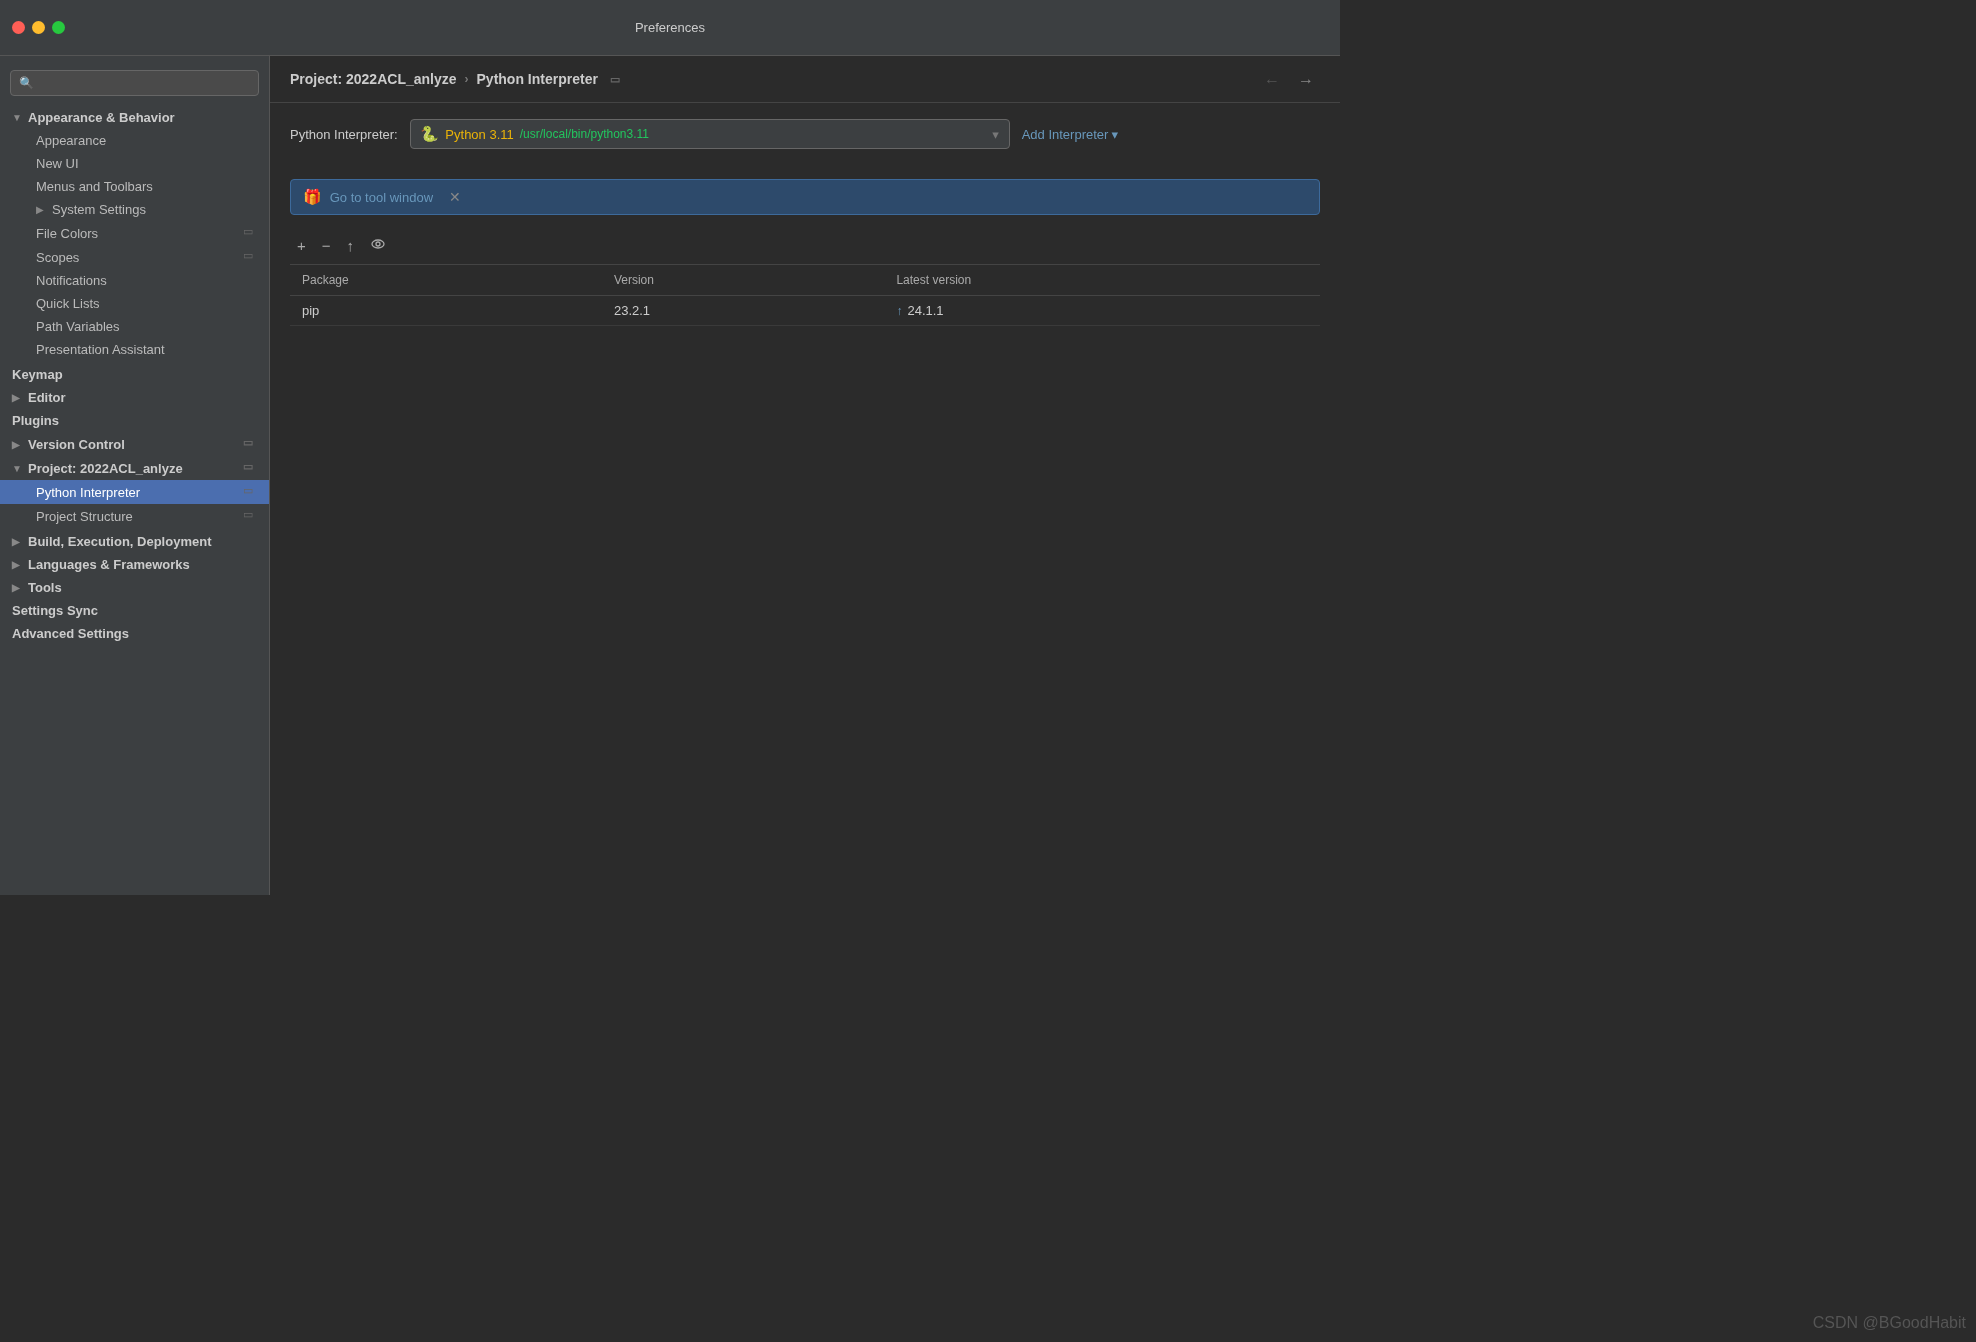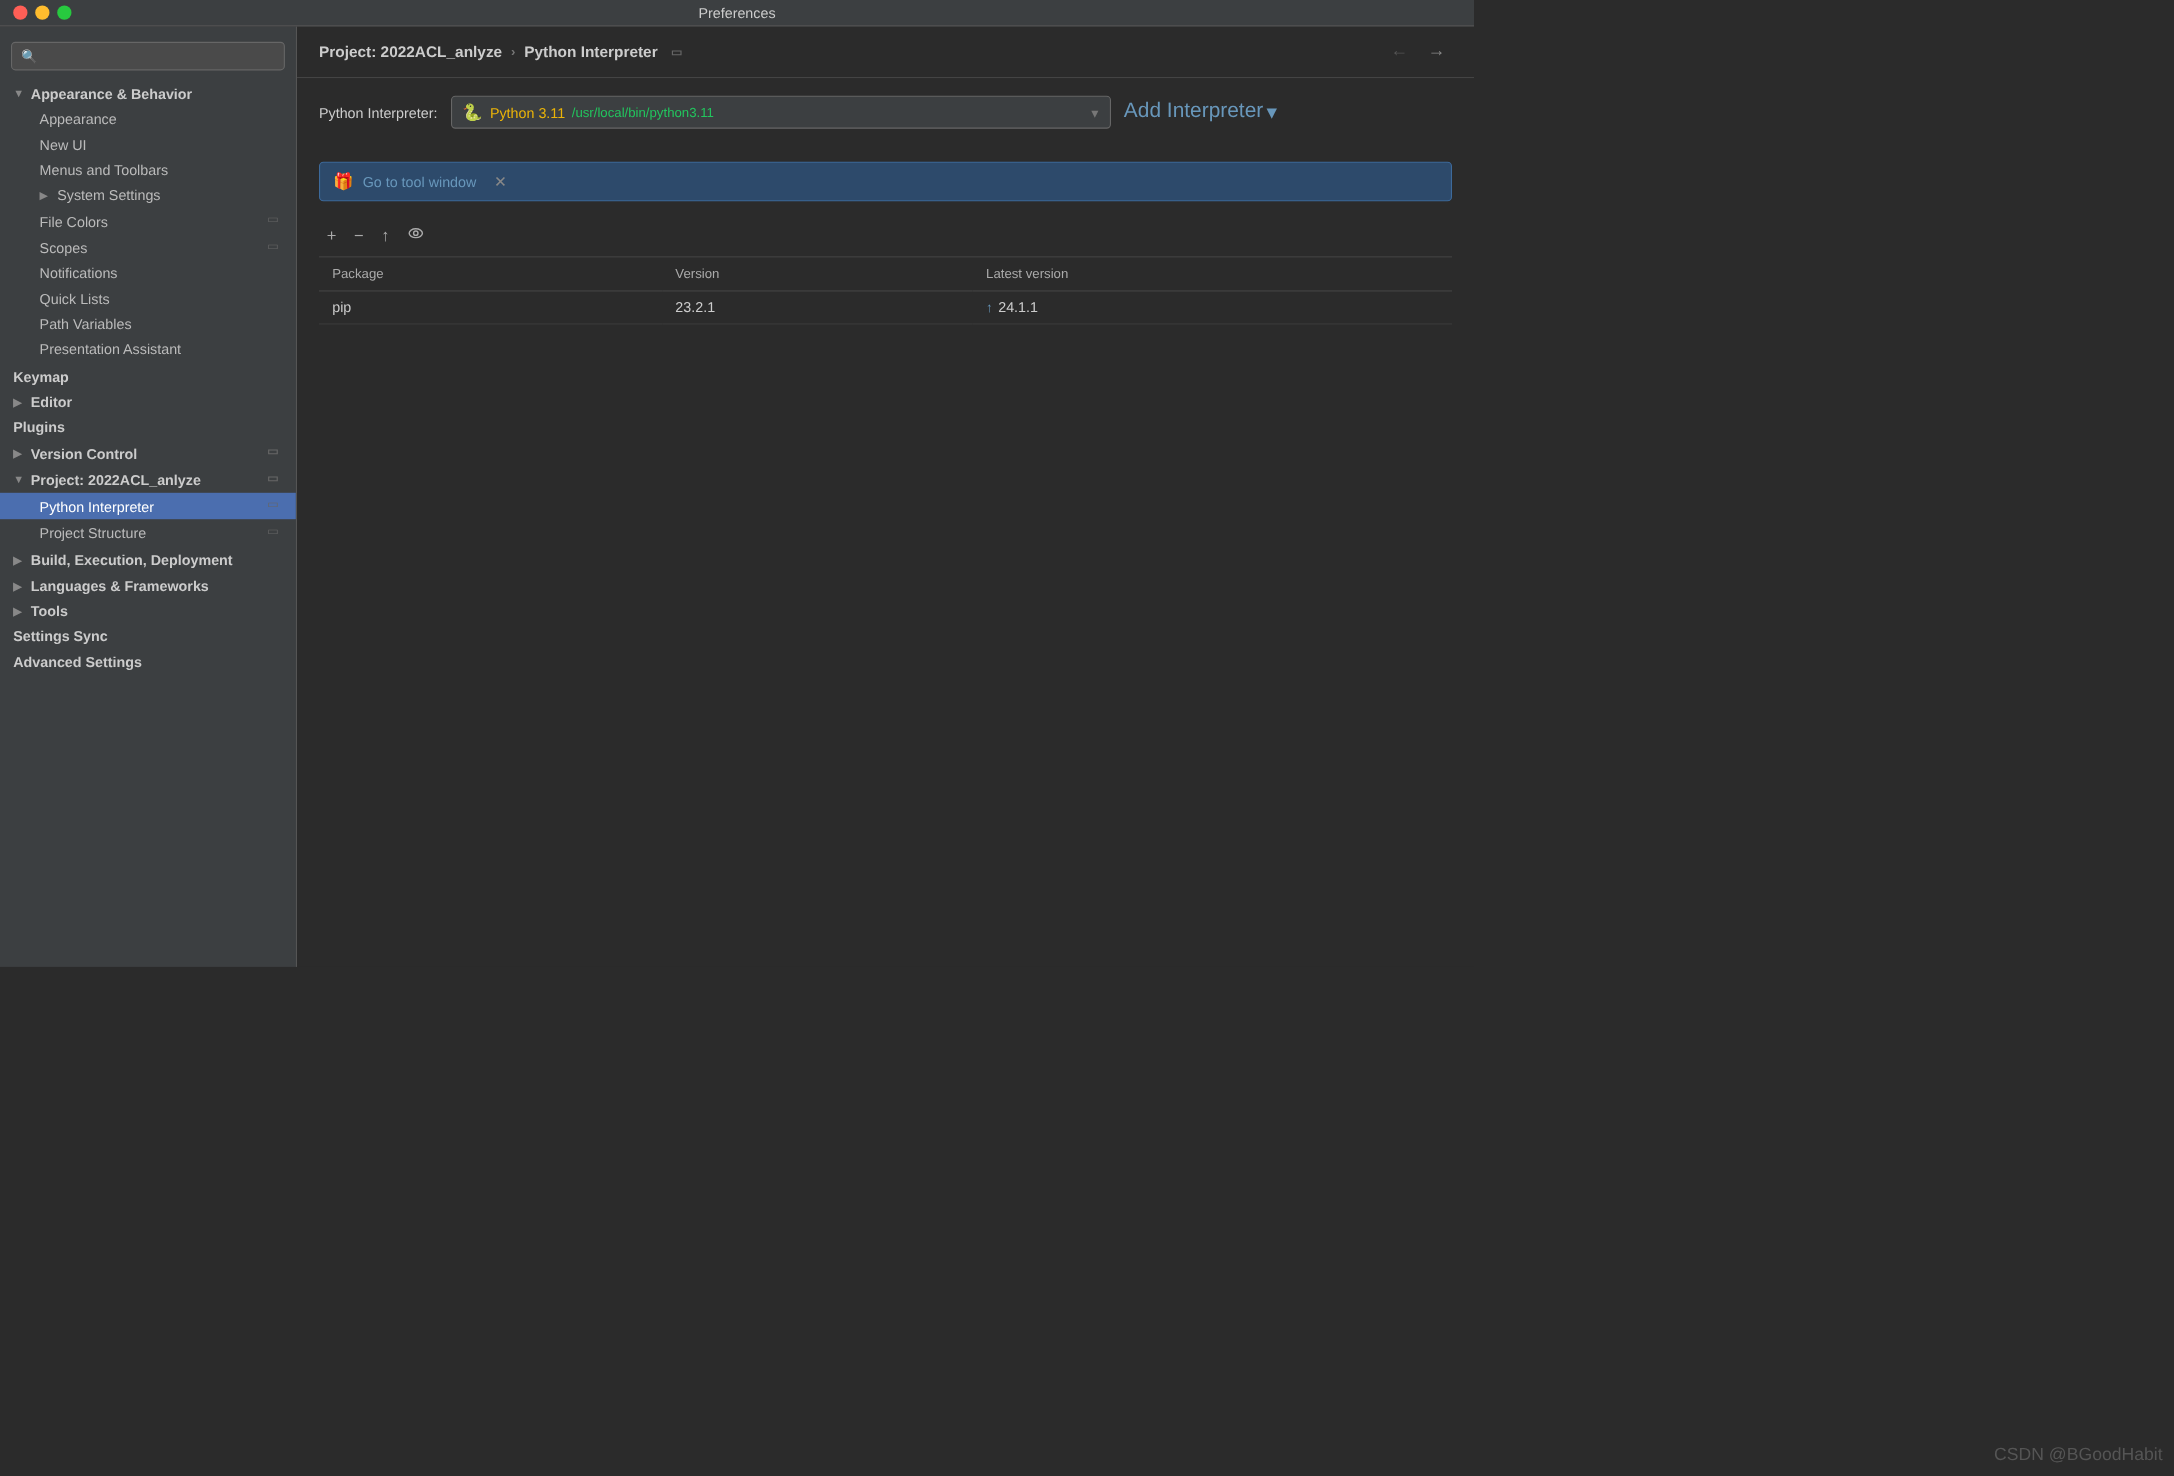--- a/index.html
+++ b/index.html
@@ -12,21 +12,21 @@
       height: 895px;
       overflow: hidden;
     }
 
     
     .titlebar {
       display: flex;
       align-items: center;
       justify-content: center;
       background: #3c3f41;
-      height: 24px;
+      height: 56px;
       position: relative;
       border-bottom: 1px solid #555;
     }
     .titlebar-title {
       color: #ccc;
       font-size: 13px;
       font-weight: 500;
     }
     .traffic-lights {
       position: absolute;
@@ -211,21 +211,21 @@
     }
     .interpreter-dropdown .python-emoji { font-size: 15px; }
     .interpreter-dropdown .python-name { color: #eab308; font-weight: 500; }
     .interpreter-dropdown .python-path { color: #22c55e; font-size: 12px; }
     .interpreter-dropdown .chevron-down { margin-left: auto; color: #777; }
 
     .add-interpreter-btn {
       background: none;
       border: none;
       color: #6897bb;
-      font-size: 19px;
+      font-size: 13px;
       cursor: pointer;
       display: flex;
       align-items: flex-start;
       gap: 3px;
       white-space: nowrap;
     }
 
     
     .info-banner {
       background: #2d4a6b;

